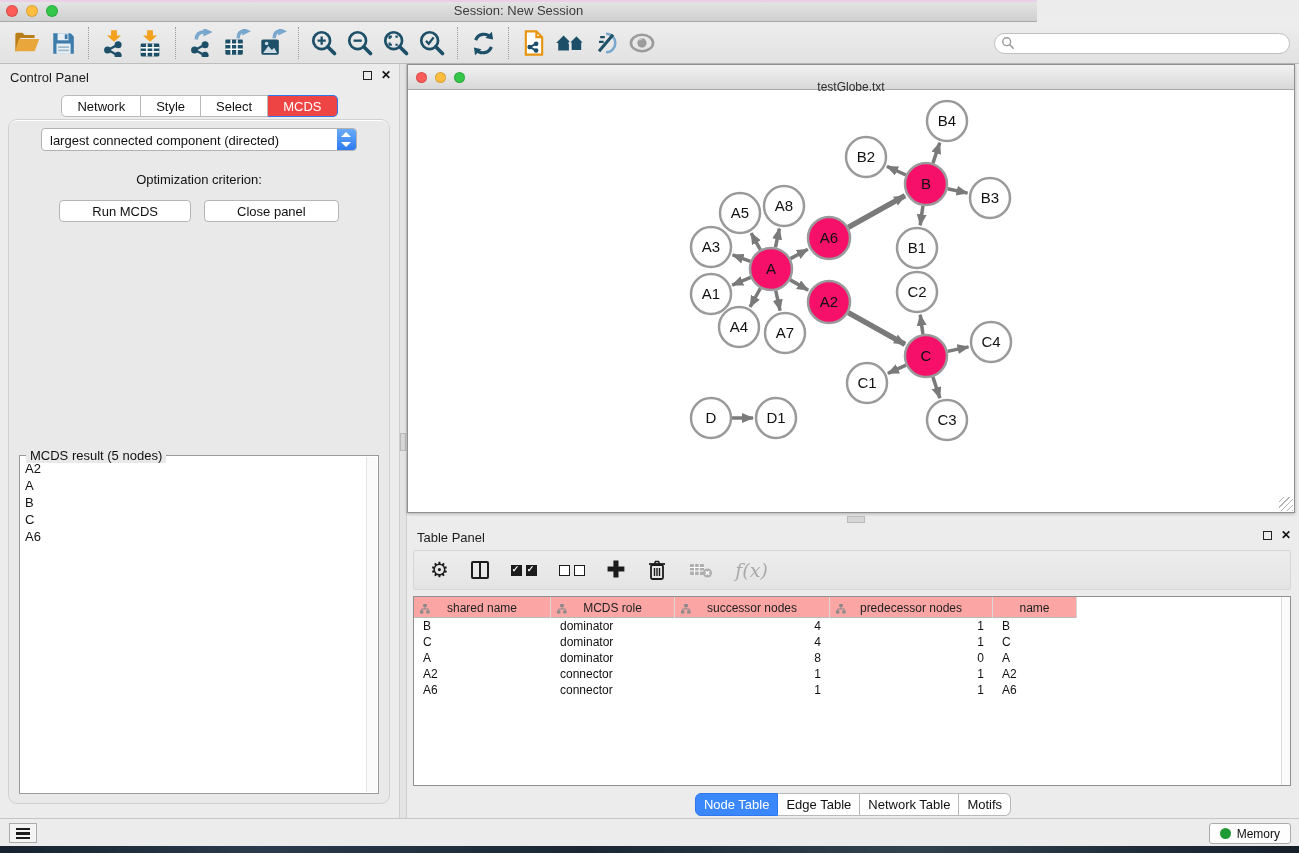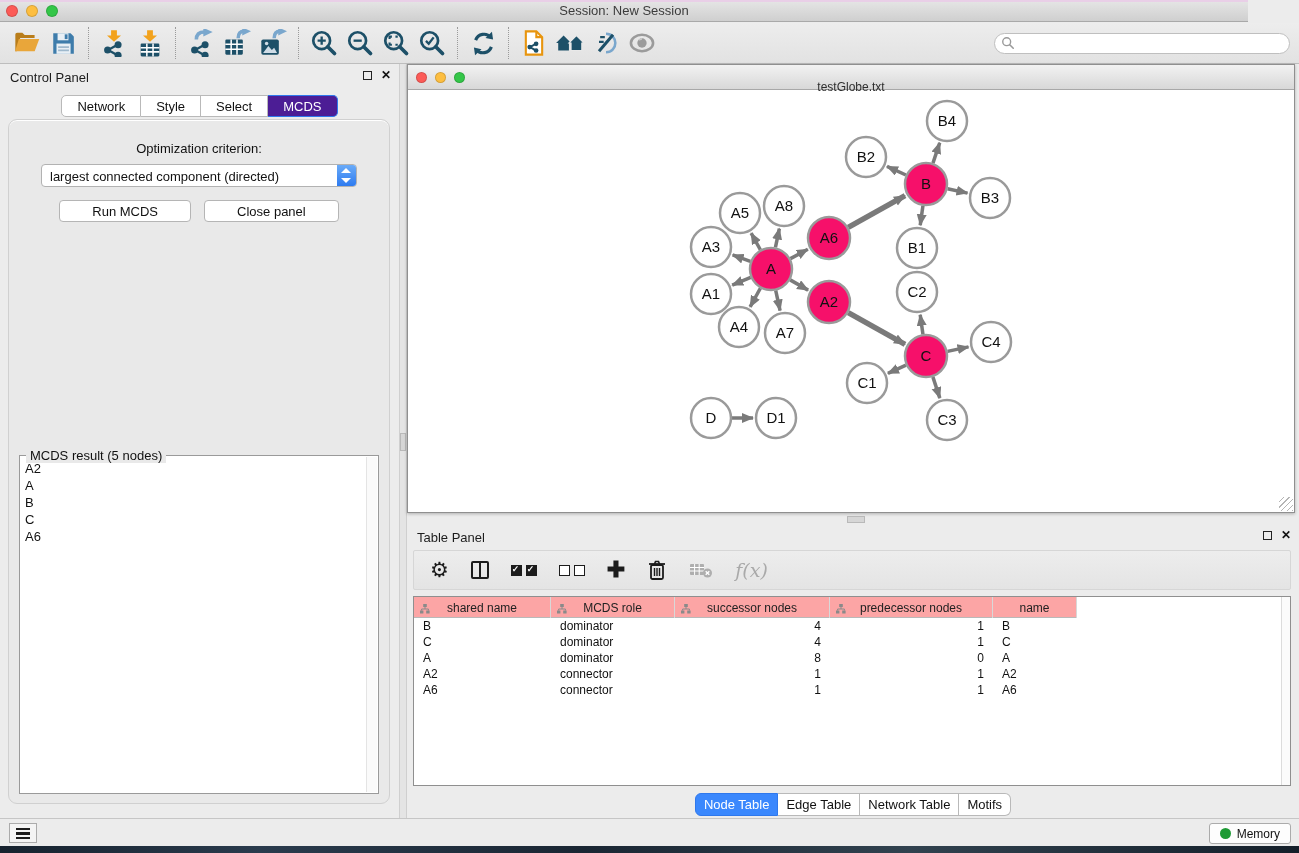--- a/index.html
+++ b/index.html
@@ -1,21 +1,21 @@
 <!DOCTYPE html>
 <html><head>
 <meta charset="utf-8">
 <style>
   * { box-sizing: border-box; }
   html,body { margin:0; padding:0; background:#222; }
   body { font-family:"Liberation Sans", sans-serif; }
   #app { position:relative; width:1299px; height:853px; background:#ececec; overflow:hidden; }
 
   
-  #titlebar { position:absolute; left:0; top:0; width:1248px; height:22px;
+  #titlebar { position:absolute; left:0; top:0; width:1037px; height:22px;
     background:linear-gradient(#e6e6e6,#cfcfcf); border-bottom:1px solid #a9a9a9; }
   #titlebar::before { content:""; position:absolute; left:0; top:0; width:100%; height:2px; background:#e9cfe7; }
   .lights { position:absolute; left:6px; top:5px; display:flex; gap:8px; }
   .light { width:12px; height:12px; border-radius:50%; border:1px solid rgba(0,0,0,.15); }
   .light.red{ background:#fc5b57; } .light.yellow{ background:#fdbe40; } .light.green{ background:#34c648; }
   #titlebar .title { position:absolute; left:0; right:0; top:3px; text-align:center; font-size:13px; color:#3c3c3c; }
 
   
   #toolbar { position:absolute; left:0; top:23px; width:1299px; height:41px;
     background:linear-gradient(#ededed,#e2e2e2); border-bottom:1px solid #bdbdbd;
@@ -41,21 +41,21 @@
   .panel-head .ph-title { position:absolute; left:10px; top:6px; font-size:13px; color:#1d1d1d; }
   .ph-icons { position:absolute; right:8px; top:6px; display:flex; gap:9px; align-items:center; }
   .float-ic { width:9px; height:9px; border:1.5px solid #222; background:transparent; }
   .close-ic { font-size:12px; font-weight:bold; color:#111; line-height:10px; }
 
   #cp-tabs { position:absolute; left:0; right:0; top:31px; display:flex; justify-content:center; }
   .cp-tab { height:22px; padding:0 15px; display:flex; align-items:center; font-size:13px;
     background:#fff; border:1px solid #b9b9b9; border-left:none; color:#111; cursor:default; }
   .cp-tab:first-child { border-left:1px solid #b9b9b9; border-radius:5px 0 0 5px; }
   .cp-tab:last-child { border-radius:0 5px 5px 0; }
-  .cp-tab.active { background:#4c1d95; border-color:#2f78ec; color:#fff;text-align:right; }
+  .cp-tab.active { background:#ef4444; border-color:#2f78ec; color:#fff;text-align:right; }
 
   #cp-body { position:absolute; left:8px; right:9px; top:55px; bottom:14px; background:#e9e9e9;
     border:1px solid #d0d0d0; border-radius:9px; box-shadow:0 1px 0 #fff inset; }
   #opt-label { margin-top:21px; text-align:center; font-size:13px; color:#111; }
   #criterion { position:relative; margin:8px auto 0; width:316px; height:23px; background:#fff;
     border:1px solid #b2b2b2; border-radius:4px; }
   #criterion .sel-text { position:absolute; left:8px; top:4px; font-size:13px; color:#111; white-space:nowrap; }
   #criterion .stepper { position:absolute; right:0; top:0; width:19px; height:21px;
     background:linear-gradient(#6aabf8,#2e7bf0); border-radius:0 3px 3px 0; }
   .stepper .chev { position:absolute; left:4px; width:0; height:0; border-left:5px solid transparent; border-right:5px solid transparent; }
@@ -313,28 +313,28 @@
           <span class="close-ic">✕</span>
         </span>
       </div>
       <div id="cp-tabs">
           <div class="cp-tab">Network</div>
           <div class="cp-tab">Style</div>
           <div class="cp-tab">Select</div>
           <div class="cp-tab active">MCDS</div>
         </div>
       <div id="cp-body">
-        <div id="opt-label">Optimization criterion:</div>
         <div id="criterion">
           <span class="sel-text">largest connected component (directed)</span>
           <span class="stepper">
             <span class="chev up"></span>
               <span class="chev down"></span>
           </span>
         </div>
+        <div id="opt-label">Optimization criterion:</div>
         <div id="cp-buttons">
           <div class="cp-btn">Run MCDS</div>
           <div class="cp-btn">Close panel</div>
         </div>
         <div id="result-box">
           <span id="result-legend">MCDS result (5 nodes)</span>
           <div id="result-list">
               <div class="result-item">A2</div>
               <div class="result-item">A</div>
               <div class="result-item">B</div>

